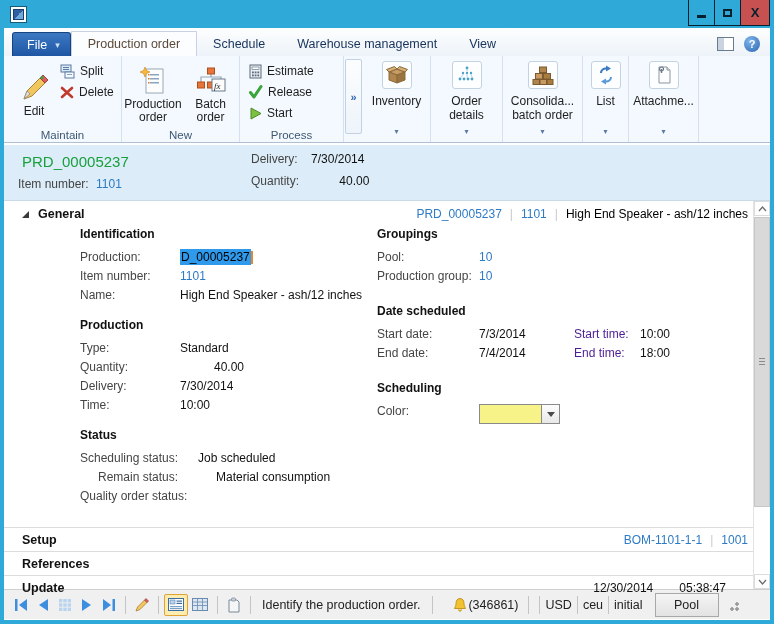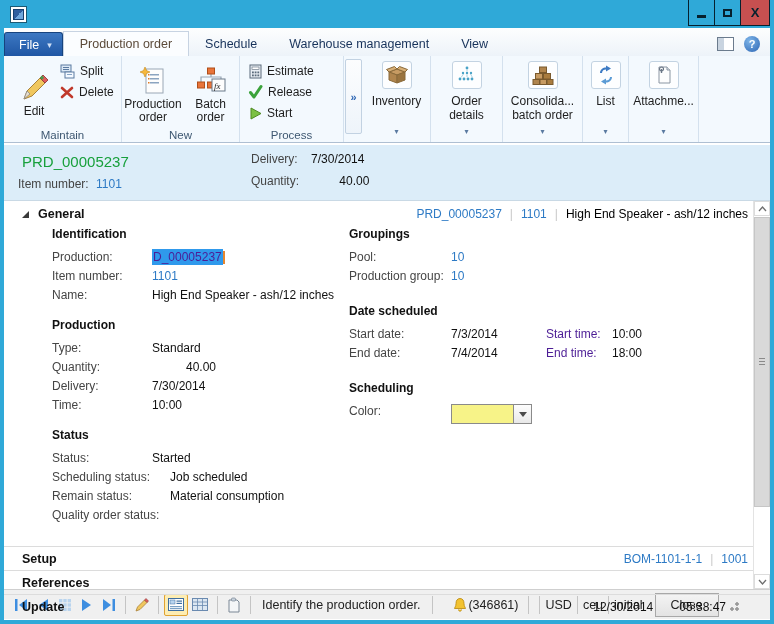--- a/index.html
+++ b/index.html
@@ -15,21 +15,21 @@
   .app-icon{width:17px; height:17px; background:#fff; border:1px solid #1b5a74; display:flex; align-items:center; justify-content:center; margin-right:8px;}
   .app-icon .glyph{width:11px; height:11px; background:linear-gradient(135deg,#2e5f9e 50%,#6fa8dc 50%); border:1px solid #17406e;}
   .title-text{font-size:13px; color:#06212e; white-space:nowrap;}
   .win-btns{margin-left:auto; display:flex; height:26px; margin-top:-2px;}
   .win-btn{width:27px; height:26px; border:1px solid #06212e; border-top:none; display:flex; align-items:center; justify-content:center; background:#2FA9D8; margin-left:-1px;}
   .win-btn.close{width:30px; background:#C75050;}
   .glyph-min{width:9px; height:3px; background:#06212e; margin-top:8px;}
   .glyph-max{width:9px; height:8px; border:2px solid #06212e; background:transparent;}
   .glyph-x{font-size:13px; font-weight:bold; color:#06212e; line-height:1;}
   
-  .tabrow{height:28px; background:linear-gradient(#fdfefe,#edf3f9); display:flex; align-items:flex-end; padding-left:0; position:relative;}
+  .tabrow{height:28px; background:linear-gradient(#fdfefe,#edf3f9); display:flex; align-items:flex-end; padding-left:8px; position:relative;}
   .file-btn{height:24px; margin-bottom:0; padding:0 10px 0 14px; background:linear-gradient(#3c78c2,#1f56a4); border:1px solid #16437e; border-bottom:none; border-radius:3px 3px 0 0; color:#fff; font-size:12.5px; display:flex; align-items:center; gap:8px;}
   .file-caret{font-size:9px; color:#cfe0f5;}
   .tab{height:25px; padding:0 16px; font-size:12.5px; color:#17325a; display:flex; align-items:center;}
   .tab.active{background:#fbfdff; border:1px solid #c7d3e2; border-bottom:none; color:#5b4a3a;}
   .tabrow-icons{position:absolute; right:10px; bottom:4px; display:flex; gap:10px; align-items:center;}
   .layout-icon{width:17px; height:14px; border:1px solid #6b7b8d; background:#fff; position:relative;}
   .layout-icon::after{content:""; position:absolute; left:0; top:0; width:6px; height:12px; background:#c9d4e0;}
   .help-icon{width:16px; height:16px; border-radius:50%; background:radial-gradient(circle at 35% 30%,#7db4e8,#2d66b4); color:#fff; font-size:11px; font-weight:bold; display:flex; align-items:center; justify-content:center;}
   
   .ribbon{height:87px; background:#f3f9fe; border-bottom:1px solid #aebfd2; display:flex; position:relative;}
@@ -64,31 +64,31 @@
   .sb-btn{height:15px; border:1px solid #dcdcdc; background:#fff; color:#6e6e6e; font-size:9px; display:flex; align-items:center; justify-content:center;}
   .sb-thumb{position:absolute; top:16px; left:0; right:0; height:290px; background:#d9d9d9; border:1px solid #c6c6c6;}
   .sb-grip{position:absolute; top:50%; left:4px; right:4px; height:8px; margin-top:-4px; background:repeating-linear-gradient(#8a8a8a 0 1px, transparent 1px 3px);}
   .sb-down{position:absolute; bottom:0; left:0; right:0;}
   .ft-head{height:22px; display:flex; align-items:center; padding:0 22px 0 18px; font-size:12.5px;}
   .ft-head .arrow-open{width:0;height:0;border-left:7px solid transparent;border-bottom:7px solid #3a3a3a; margin-right:9px;}
   .ft-title{font-weight:bold; color:#111;}
   .ft-summary{margin-left:auto; display:flex; align-items:center; gap:8px; font-size:12px; white-space:nowrap;}
   .ft-sep{color:#c9c9c9;}
   .ft-row{border-top:1px solid #dcdcdc; height:24px; display:flex; align-items:center; padding:0 22px 0 18px; font-size:12.5px;}
-  .general-body{display:flex; padding:4px 24px 8px 48px; font-size:12px; color:#111;}
+  .general-body{display:flex; padding:4px 24px 8px 76px; font-size:12px; color:#111;}
   .col-l{width:297px;}
   .col-r{flex:1;}
   .fgroup{margin-bottom:13px;}
   .fgtitle{font-weight:bold; font-size:12px; margin-bottom:7px; color:#111;}
   .frow{display:flex; line-height:19px;}
   .flabel{width:100px; color:#454545; flex-shrink:0;}
   .flabel.w2{width:102px;}
   .fval{color:#111;}
   .fval.num{width:64px; text-align:right;}
-  .sel{background:#2f99ec; color:#4c1d95; padding:1px 1px;}
+  .sel{background:#2f99ec; color:#000000; padding:1px 1px;}
   .caret-bar{display:inline-block; width:2px; height:13px; background:#e8862d; vertical-align:middle; margin-left:0px;}
   .drow{display:flex; line-height:19px;}
   .drow .dl{width:102px; color:#454545;}
   .drow .dv{width:95px; color:#111;}
   .drow .dl2{width:66px; color:#4c1d95;}
   .combo{display:flex; margin-top:2px;}
   .combo-field{width:62px; height:20px; background:#f7f388; border:1px solid #8a8a8a; border-right:none;}
   .combo-btn{width:19px; height:20px; border:1px solid #8a8a8a; background:linear-gradient(#fdfdfd,#e8e8e8); display:flex; align-items:center; justify-content:center;}
   .combo-btn::after{content:""; width:0; height:0; border-left:4px solid transparent; border-right:4px solid transparent; border-top:5px solid #4a4a4a;}
   .upd-vals{margin-left:auto; display:flex; gap:26px; font-size:12px; color:#111; padding-right:22px;}
@@ -388,29 +388,25 @@
           </div>
           <div class="frow">
             <span class="flabel">Time:</span>
             <span class="fval">10:00</span>
           </div>
         </div>
 
         <div class="fgroup">
           <div class="fgtitle">Status</div>
           <div class="frow">
-            <span class="flabel">Status:</span>
-            <span class="fval">Started</span>
-          </div>
-          <div class="frow">
             <span class="flabel" style="width:118px;">Scheduling status:</span>
             <span class="fval">Job scheduled</span>
           </div>
           <div class="frow">
-            <span class="flabel" style="width:118px;">Remain status:</span>
+            <span class="flabel" style="width:118px;margin-left:18px;">Remain status:</span>
             <span class="fval">Material consumption</span>
           </div>
           <div class="frow">
             <span class="flabel" style="width:130px;">Quality order status:</span>
             <span class="fval"></span>
           </div>
         </div>
       </div>
 
       <div class="col-r">
@@ -575,17 +571,17 @@
         </svg>
       <span>(346861)</span>
     </div>
     <div class="vsep" style="margin-left:10px;"></div>
     <div class="vsep"></div>
     <div class="sp">USD</div>
     <div class="vsep"></div>
     <div class="sp">ceu</div>
     <div class="vsep"></div>
     <div class="sp">initial</div>
-    <div class="close-btn">Close</div>
+    <div class="close-btn">Pool</div>
     <div class="grip"></div>
   </div>
 
 </div>
 
 </body></html>

